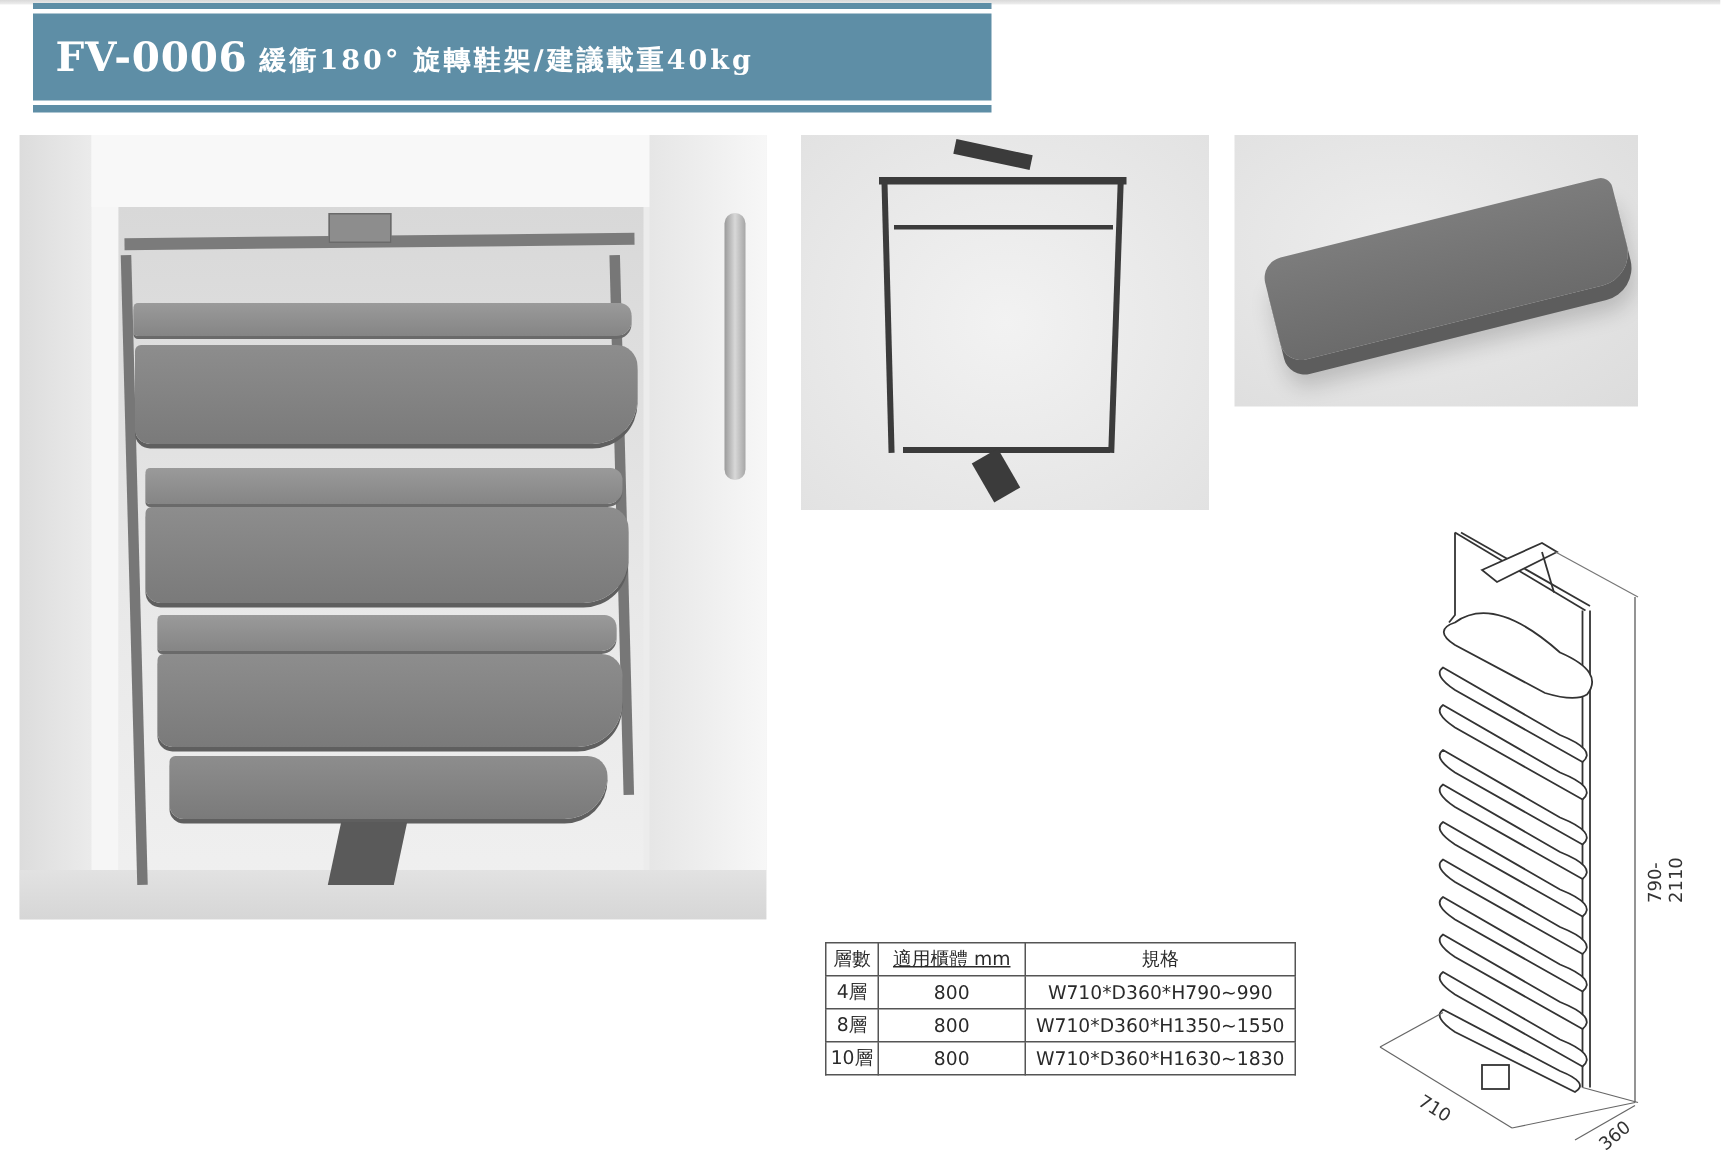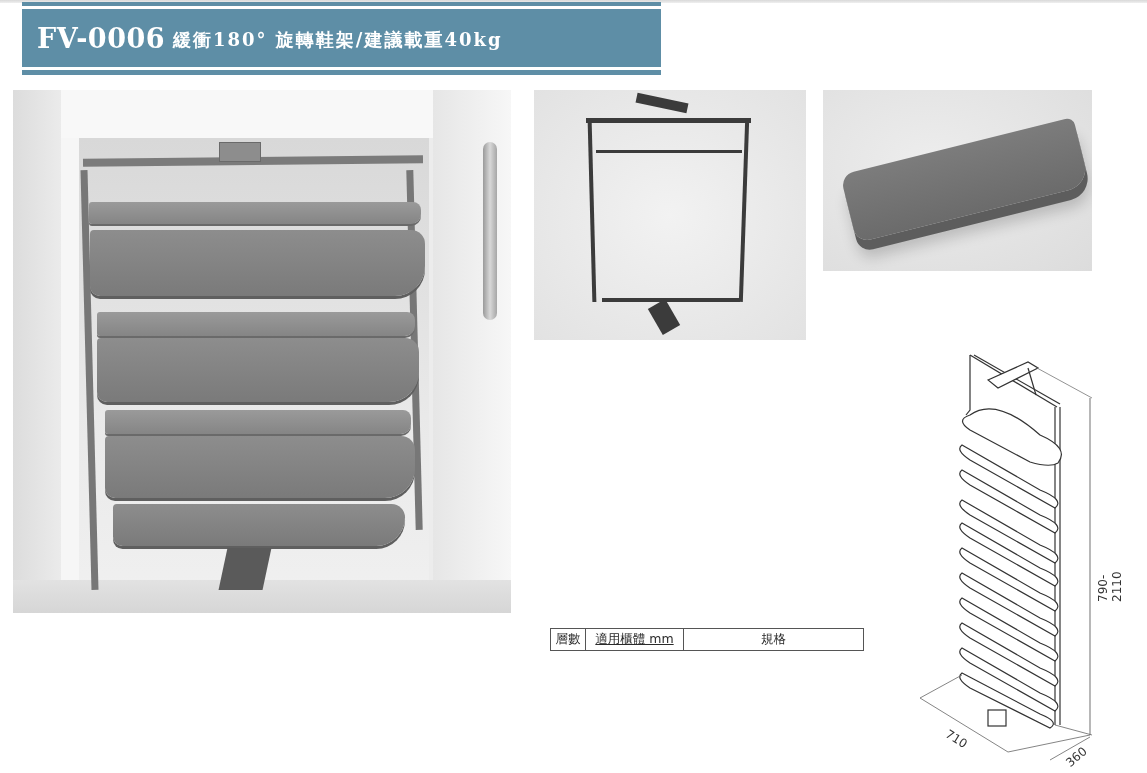--- a/index.html
+++ b/index.html
@@ -132,20 +132,35 @@
   <div class="tray"></div>
 </div>
 
 <table class="spec-table">
   <tbody>
       <tr>
     <th class="col-layers">層數</th>
     <th class="col-cab">適用櫃體 mm</th>
     <th class="col-spec">規格</th>
   </tr>
+  <tr>
+    <td>4層</td>
+    <td>800</td>
+    <td>W710*D360*H790~990</td>
+  </tr>
+  <tr>
+    <td>8層</td>
+    <td>800</td>
+    <td>W710*D360*H1350~1550</td>
+  </tr>
+  <tr>
+    <td>10層</td>
+    <td>800</td>
+    <td>W710*D360*H1630~1830</td>
+  </tr>
 </tbody>
   </table>
 
 <div class="drawing">
   <svg width="247" height="433" viewBox="0 0 247 433">
     <g fill="none" stroke="#333" stroke-width="1.2">
 
       <polyline points="70,15 70,70 66,75"></polyline>
       <line x1="70" y1="15" x2="157" y2="67"></line>
       <line x1="74" y1="15" x2="160" y2="64"></line>

